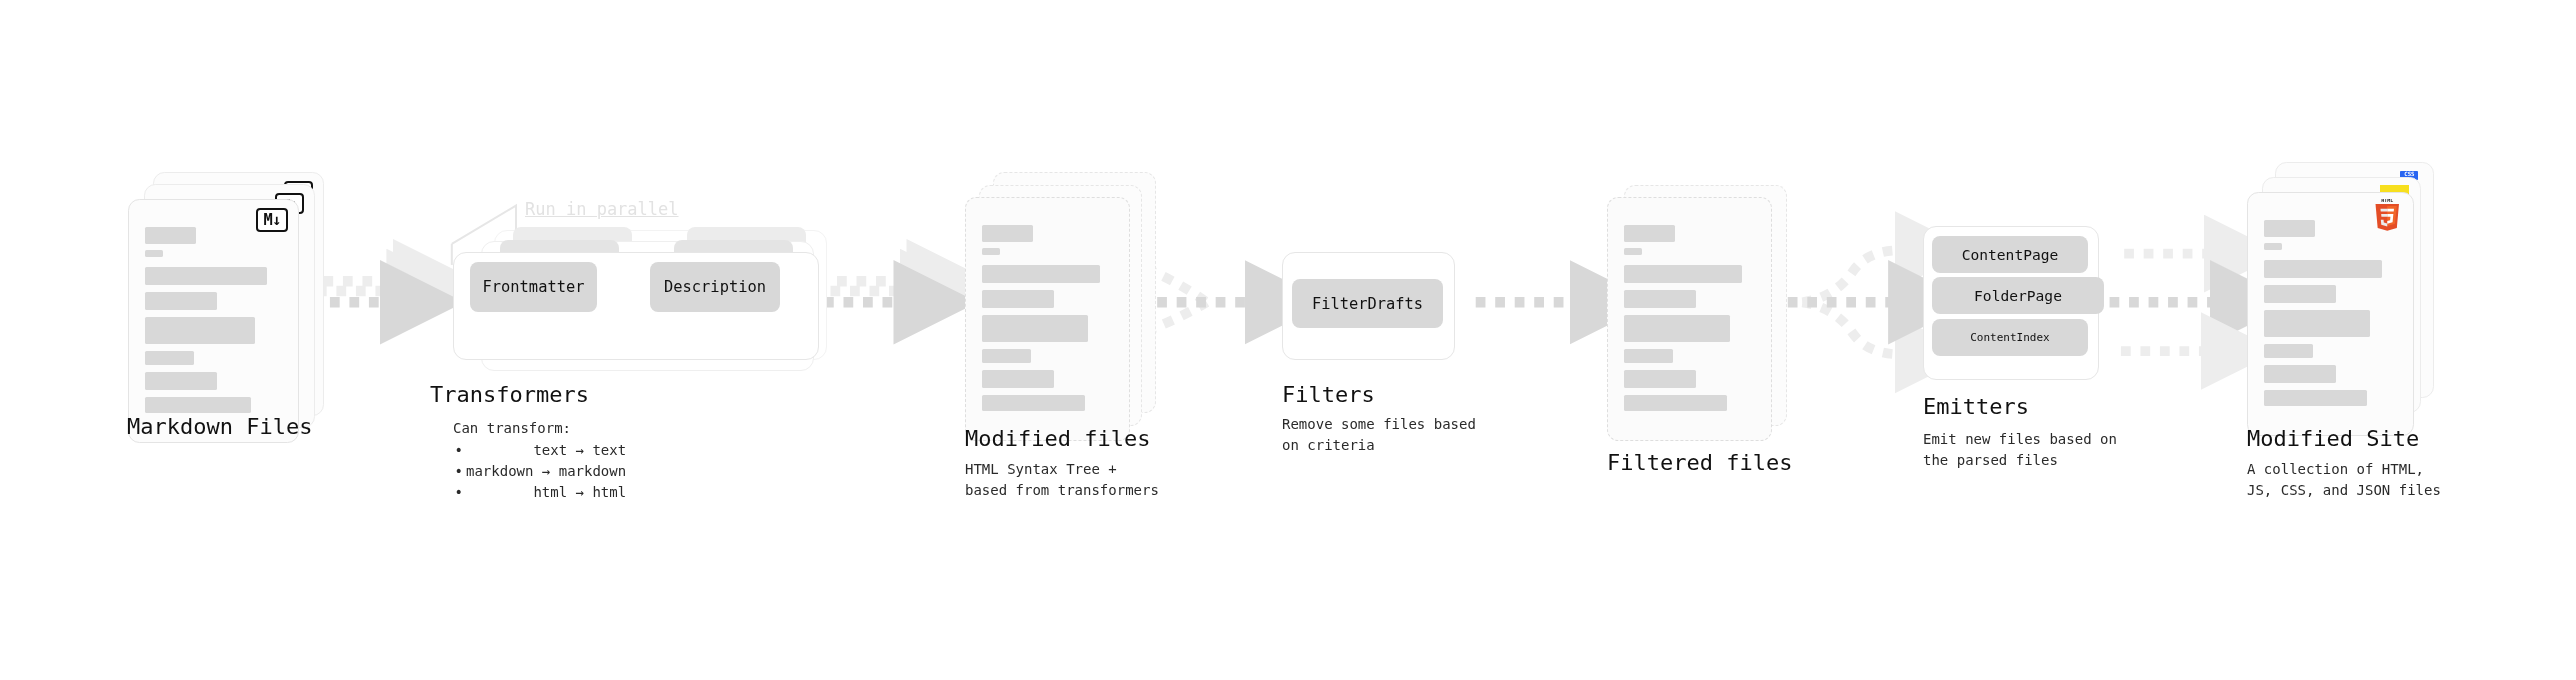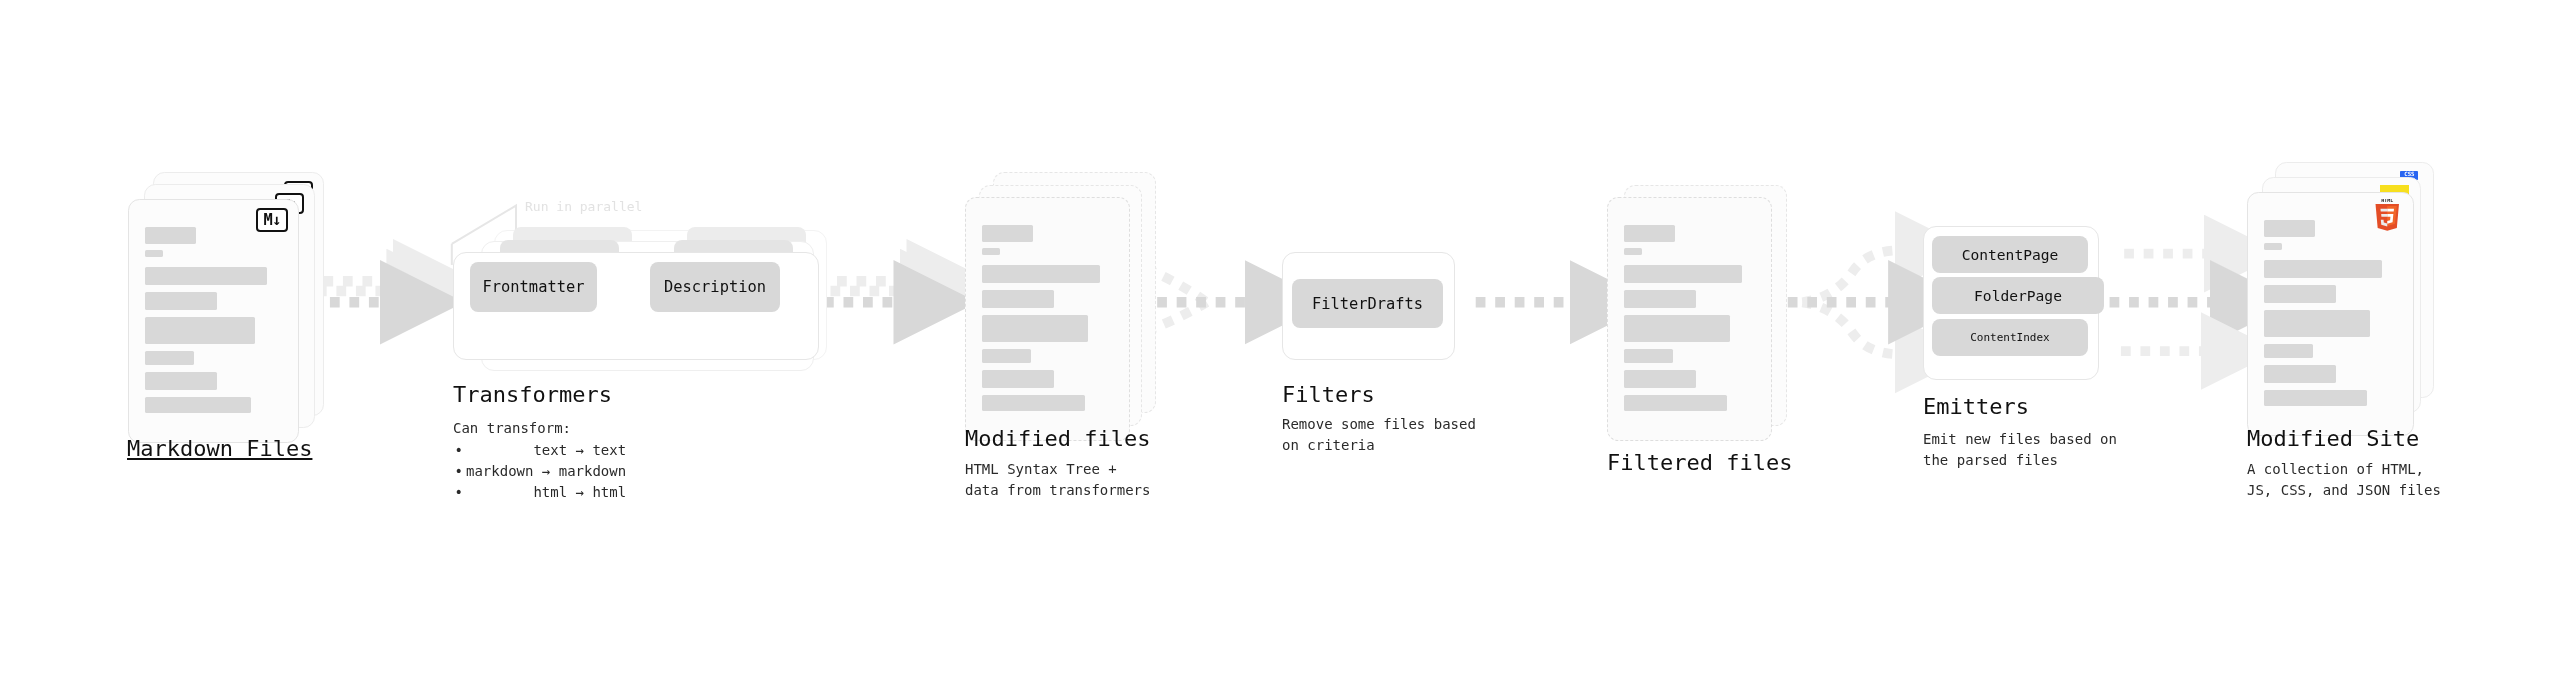--- a/index.html
+++ b/index.html
@@ -106,23 +106,24 @@
     display:flex;align-items:center;justify-content:center;
     font-size:15.4px;
     color:#111;
     white-space:nowrap;
   }
   .chip.soft{background:#e4e4e4;color:transparent;}
   .chip.softer{background:#ececec;color:transparent;}
 
   .runlabel{
     position:absolute;
-    font-size:13px;
+    font-size:17px;
     color:#e2e2e2;
     white-space:nowrap;
+    text-decoration:underline;
   }
 
   svg.layer{position:absolute;left:0;top:0;width:2576px;height:681px;overflow:visible;pointer-events:none;}
 </style>
 </head>
 <body>
 
 <div id="stage">
 
   <svg class="layer" viewBox="0 0 3170 838" width="2576" height="681">
@@ -199,21 +200,21 @@
       <div class="skel" style="left:16.3px;top:27px;width:51px;height:17px;"></div>
       <div class="skel" style="left:16.3px;top:50px;width:18px;height:6.5px;"></div>
       <div class="skel" style="left:16.3px;top:67px;width:122px;height:18px;"></div>
       <div class="skel" style="left:16.3px;top:92px;width:72px;height:18px;"></div>
       <div class="skel" style="left:16.3px;top:117px;width:110px;height:27px;"></div>
       <div class="skel" style="left:16.3px;top:151px;width:49px;height:14px;"></div>
       <div class="skel" style="left:16.3px;top:172px;width:72px;height:18px;"></div>
       <div class="skel" style="left:16.3px;top:197px;width:106px;height:16.3px;"></div>
     </div>
 
-    <div class="title" style="left:127px;top:436px;text-decoration:underline;">Markdown Files</div>
+    <div class="title" style="left:127px;top:414px;">Markdown Files</div>
   </div>
 
   <div>
 
     <div class="groupbox g2" style="left:494px;top:230px;width:333px;height:130px;">
       <div class="chip softer" style="left:18px;top:-4.1px;width:119px;height:50px;"></div>
       <div class="chip softer" style="left:192px;top:-4.1px;width:119px;height:50px;"></div>
     </div>
     <div class="groupbox g1" style="left:481px;top:241px;width:333px;height:130px;">
       <div class="chip soft" style="left:18px;top:-2.4px;width:119px;height:50px;"></div>
@@ -224,21 +225,21 @@
 
     <div class="chip" style="left:470px;top:262px;width:127px;height:50px;">
       <span>Frontmatter</span>
     </div>
     <div class="chip" style="left:650px;top:262px;width:130px;height:50px;">
       <span>Description</span>
     </div>
 
     <div class="runlabel" style="left:525px;top:199px;">Run in parallel</div>
 
-    <div class="title" style="left:453px;top:382px;">Transformers</div>
+    <div class="title" style="left:430px;top:382px;">Transformers</div>
     <div class="sub" style="left:453px;top:418px;">Can transform:</div>
     <div class="sublist" style="left:453px;top:440px;">
       <div class="li">text → text</div>
       <div class="li">markdown → markdown</div>
       <div class="li">html → html</div>
     </div>
   </div>
 
   <div>
     <div class="filecard ghost-dash" style="left:993px;top:172px;width:163px;height:241px;"></div>
@@ -249,21 +250,21 @@
       <div class="skel" style="left:16.3px;top:67px;width:118px;height:18px;"></div>
       <div class="skel" style="left:16.3px;top:92px;width:72px;height:18px;"></div>
       <div class="skel" style="left:16.3px;top:117px;width:106px;height:27px;"></div>
       <div class="skel" style="left:16.3px;top:151px;width:49px;height:14px;"></div>
       <div class="skel" style="left:16.3px;top:172px;width:72px;height:18px;"></div>
       <div class="skel" style="left:16.3px;top:197px;width:103px;height:16.3px;"></div>
     </div>
 
     <div class="title" style="left:965px;top:426px;">Modified files</div>
     <div class="sub" style="left:965px;top:459px;">HTML Syntax Tree +
-data from transformers</div>
+based from transformers</div>
   </div>
 
   <div>
     <div class="groupbox" style="left:1282px;top:252px;width:173px;height:108px;"></div>
     <div class="chip" style="left:1292px;top:279px;width:151px;height:49px;">
       <span>FilterDrafts</span>
     </div>
 
     <div class="title" style="left:1282px;top:382px;">Filters</div>
     <div class="sub" style="left:1282px;top:414px;">Remove some files based

